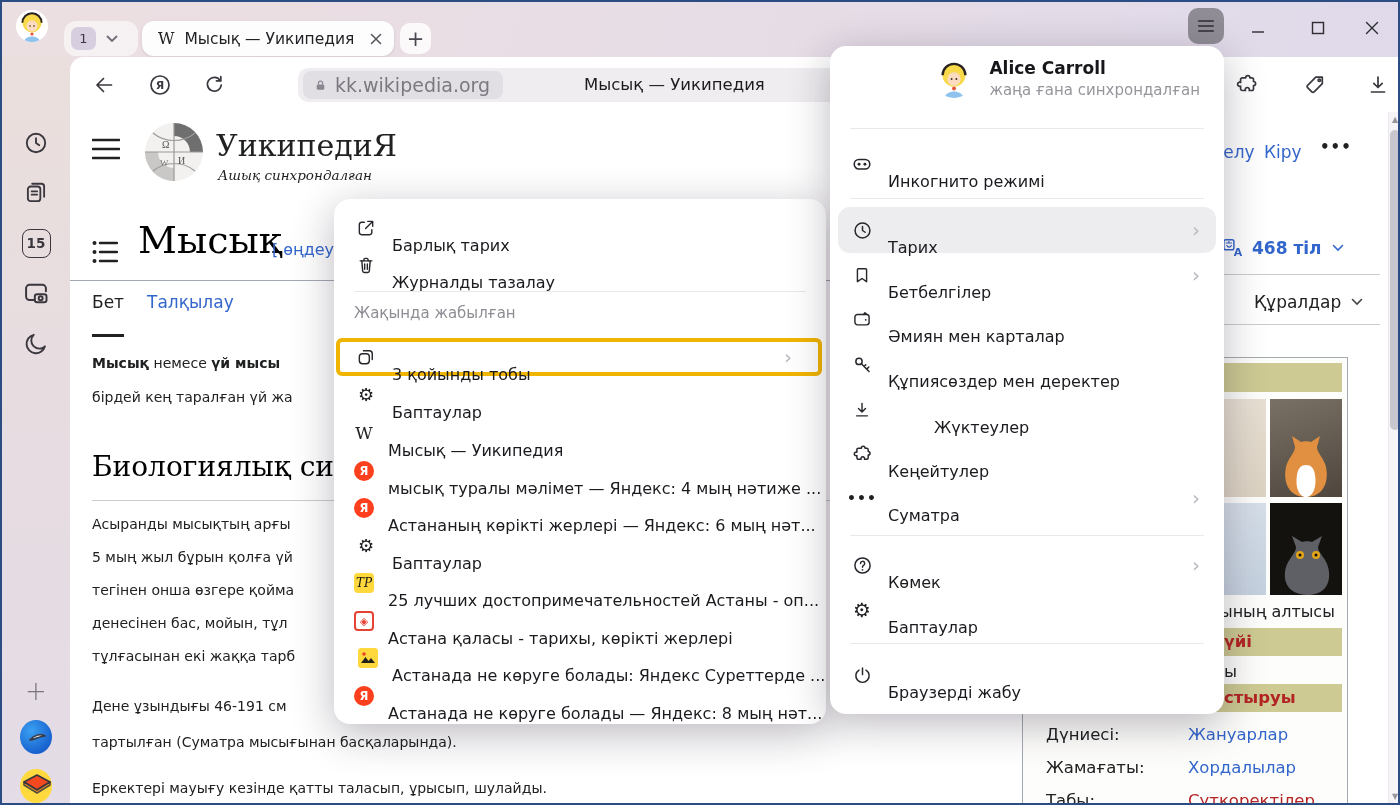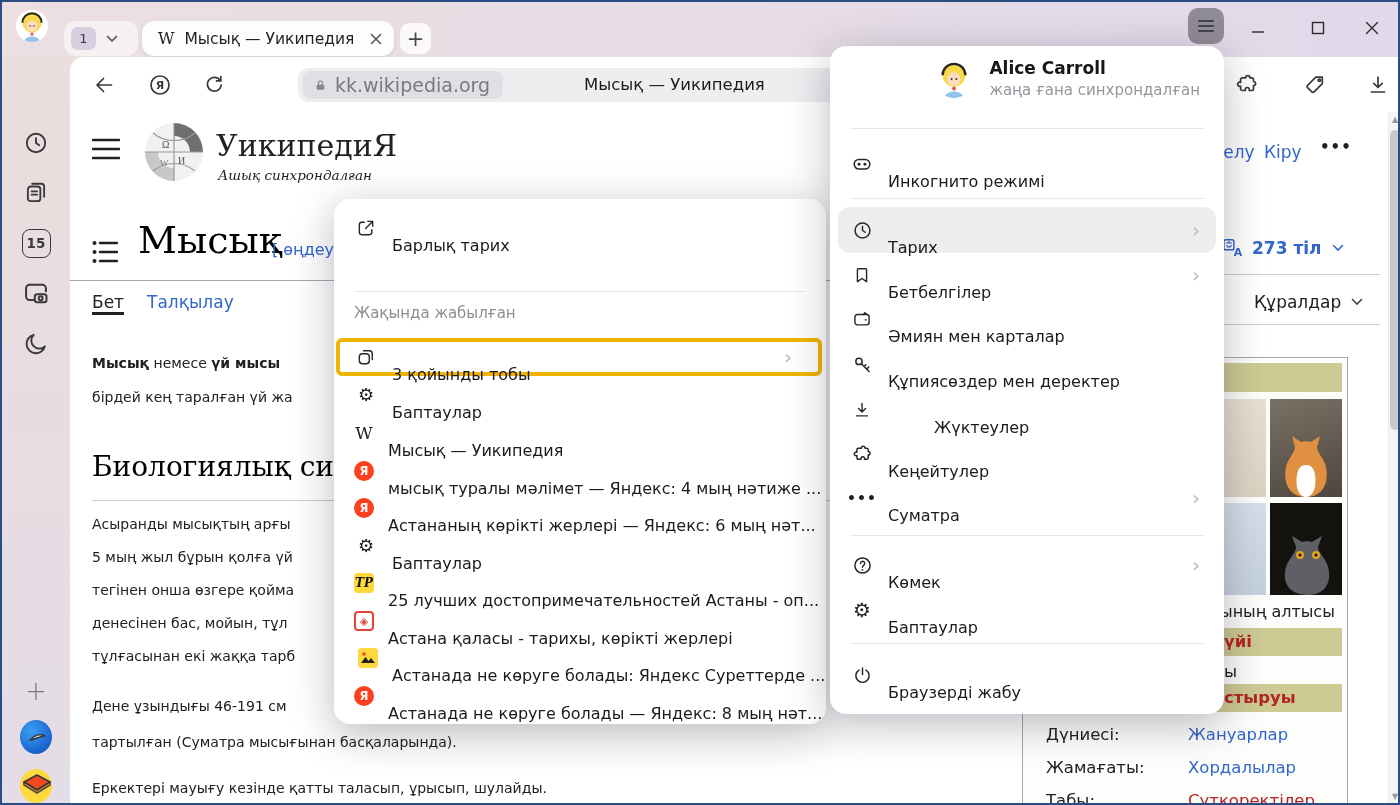--- a/index.html
+++ b/index.html
@@ -62,21 +62,21 @@
   .mrow .lbl{margin-left:14px;white-space:nowrap;margin-top:35px;}
   .mico{width:24px;height:24px;display:flex;align-items:center;justify-content:center;flex:none;}
   .chev{margin-left:auto;color:#bcbac1;font-size:20px;line-height:1;}
   .mdiv{position:absolute;height:1px;background:#e9e8eb;}
   .mhead{position:absolute;font-size:15px;color:#8f8c94;}
   .hl{position:absolute;background:#ededef;border-radius:12px;}
   .callout{position:absolute;left:334px;top:336px;width:486px;height:38px;border:4px solid #f0b402;border-radius:6px;box-sizing:border-box;}
   .fav{width:20px;height:20px;border-radius:4px;display:flex;align-items:center;justify-content:center;flex:none;}
   .fav-ya{border-radius:50%;background:#fc3f1d;color:#fff;font-size:11.5px;font-weight:bold;}
   .fav-w{font-family:"DejaVu Serif",serif;font-size:17px;color:#202122;}
-  .fav-tp{background:#ffd83d;color:#15140f;font-family:"DejaVu Serif",serif;font-style:italic;font-weight:bold;font-size:12px;}
+  .fav-tp{background:#ffd83d;color:#15140f;font-family:"DejaVu Serif",serif;font-style:italic;font-weight:normal;font-size:12px;}
   .fav-dia{background:#fff;border:2px solid #e34234;box-sizing:border-box;color:#e34234;font-size:11px;}
   .fav-img{background:#ffd83d;}
   .gear{font-size:18px;color:#1f1e22;line-height:1;}
   .profname{font-size:17px;font-weight:bold;color:#17161a;}
   .profstat{font-size:15px;color:#97949c;}
   .avatar{border-radius:50%;overflow:hidden;background:#fff;flex:none;}
 </style>
 </head>
 <body>
 
@@ -261,30 +261,30 @@
         <svg width="26" height="24" viewBox="0 0 26 24">
           <circle cx="2.5" cy="3" r="2" fill="#202122"></circle>
           <circle cx="2.5" cy="12" r="2" fill="#202122"></circle>
           <circle cx="2.5" cy="21" r="2" fill="#202122"></circle>
           <path d="M8 3h17M8 12h17M8 21h17" stroke="#202122" stroke-width="2.4" stroke-linecap="round"></path>
         </svg>
       </div>
     <div class="a serif" style="left:68px;top:106px;font-size:38px;color:#000;">Мысық</div>
     <div class="a" style="left:202px;top:128px;font-size:16px;"><span class="wikilink">[ өңдеу ]</span></div>
     <div class="rule" style="left:0;top:168px;width:1072px;"></div>
-    <div class="a" style="left:22px;top:180px;font-size:17px;color:#202122;border-bottom:3px solid #202122;padding-bottom:0;">Бет</div>
+    <div class="a" style="left:22px;top:180px;font-size:17px;color:#202122;border-bottom:3px solid #202122;padding-bottom:22px;">Бет</div>
     <div class="a" style="left:77px;top:180px;font-size:17px;"><span class="wikilink">Талқылау</span></div>
 
     <div class="a flex" style="left:1152px;top:126px;">
       <svg width="22" height="20" viewBox="0 0 24 22">
           <rect x="2" y="2" width="11" height="11" rx="2" fill="none" stroke="#3366cc" stroke-width="1.6"></rect>
           <path d="M4.5 5.5h6M7.5 3.8v1.7M5.2 8.3c1 2.2 4 2.2 5 0" fill="none" stroke="#3366cc" stroke-width="1.3" stroke-linecap="round"></path>
           <text x="17.5" y="20" text-anchor="middle" font-size="12" font-weight="bold" fill="#3366cc">A</text>
         </svg>
-      <span style="margin-left:8px;font-size:17px;font-weight:bold;color:#3366cc;">273 тіл</span>
+      <span style="margin-left:8px;font-size:17px;font-weight:bold;color:#3366cc;">468 тіл</span>
       <svg width="12" height="8" viewBox="0 0 12 8" style="margin-left:10px;">
           <path d="M1.5 1.5L6 6l4.5-4.5" fill="none" stroke="#3366cc" stroke-width="1.6" stroke-linecap="round"></path>
         </svg>
     </div>
     <div class="lrule" style="left:1080px;top:162px;width:230px;"></div>
     <div class="a flex" style="left:1184px;top:180px;">
       <span style="font-size:17px;color:#202122;">Құралдар</span>
       <svg width="12" height="8" viewBox="0 0 12 8" style="margin-left:10px;">
           <path d="M1.5 1.5L6 6l4.5-4.5" fill="none" stroke="#444" stroke-width="1.6" stroke-linecap="round"></path>
         </svg>
@@ -355,20 +355,31 @@
   <div class="mrow" style="left:352px;top:208px;width:452px;">
     <span class="mico">
         <svg width="20" height="20" viewBox="0 0 24 24">
           <path d="M10 5H6.8A2.8 2.8 0 0 0 4 7.8v9.4A2.8 2.8 0 0 0 6.8 20h9.4a2.8 2.8 0 0 0 2.8-2.8V14"></path>
           <path d="M14 4h6v6"></path>
           <path d="M19.6 4.4L11.5 12.5"></path>
         </svg>
       </span>
     <span class="lbl">Барлық тарих</span>
   </div>
+  <div class="mrow" style="left:352px;top:245px;width:452px;">
+    <span class="mico">
+        <svg width="20" height="20" viewBox="0 0 24 24">
+          <path d="M5 7h14"></path>
+          <path d="M9.5 7V5.6A1.6 1.6 0 0 1 11.1 4h1.8a1.6 1.6 0 0 1 1.6 1.6V7"></path>
+          <path d="M7 7l1 12.3A1.8 1.8 0 0 0 9.8 21h4.4a1.8 1.8 0 0 0 1.8-1.7L17 7"></path>
+          <path d="M10.4 10.8v6.4M13.6 10.8v6.4"></path>
+        </svg>
+      </span>
+    <span class="lbl">Журналды тазалау</span>
+  </div>
   <div class="mdiv" style="left:352px;top:289px;width:452px;"></div>
   <div class="mhead" style="left:352px;top:302px;">Жақында жабылған</div>
   <div class="callout"></div>
   <div class="mrow" style="left:352px;top:337px;width:452px;">
     <span class="mico">
         <svg width="20" height="20" viewBox="0 0 24 24">
           <rect x="4" y="8" width="12" height="12" rx="3.8"></rect>
           <path d="M9 4.5h7A3.5 3.5 0 0 1 19.5 8v7"></path>
         </svg>
       </span>

